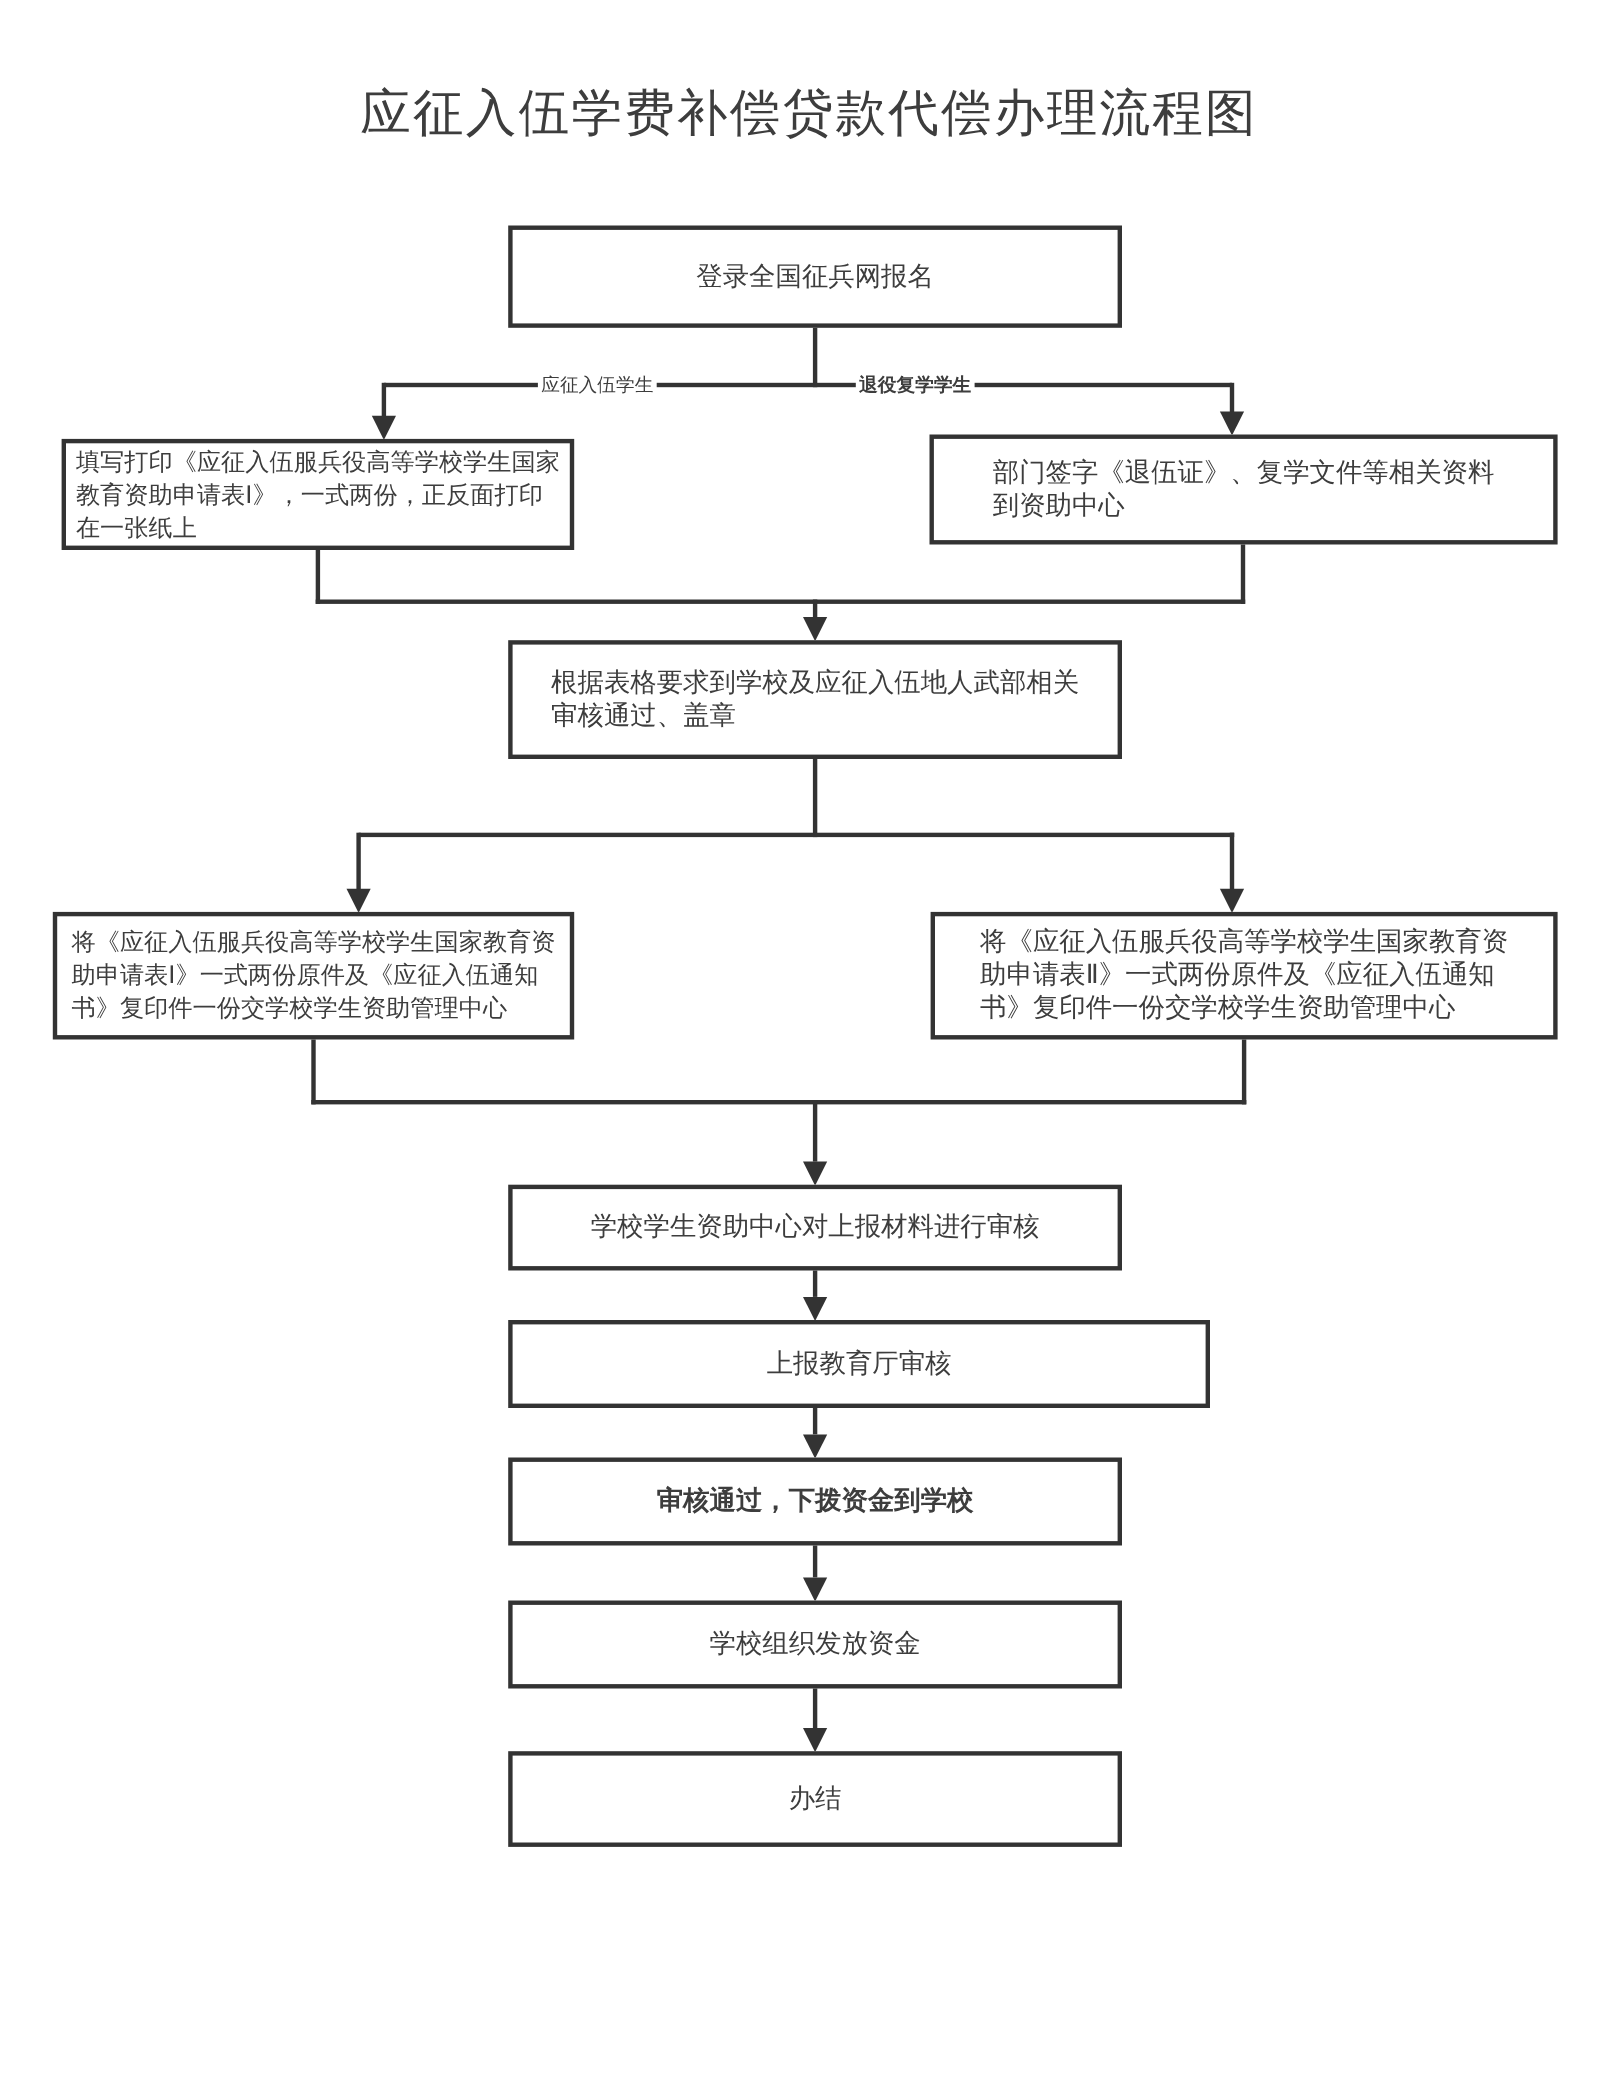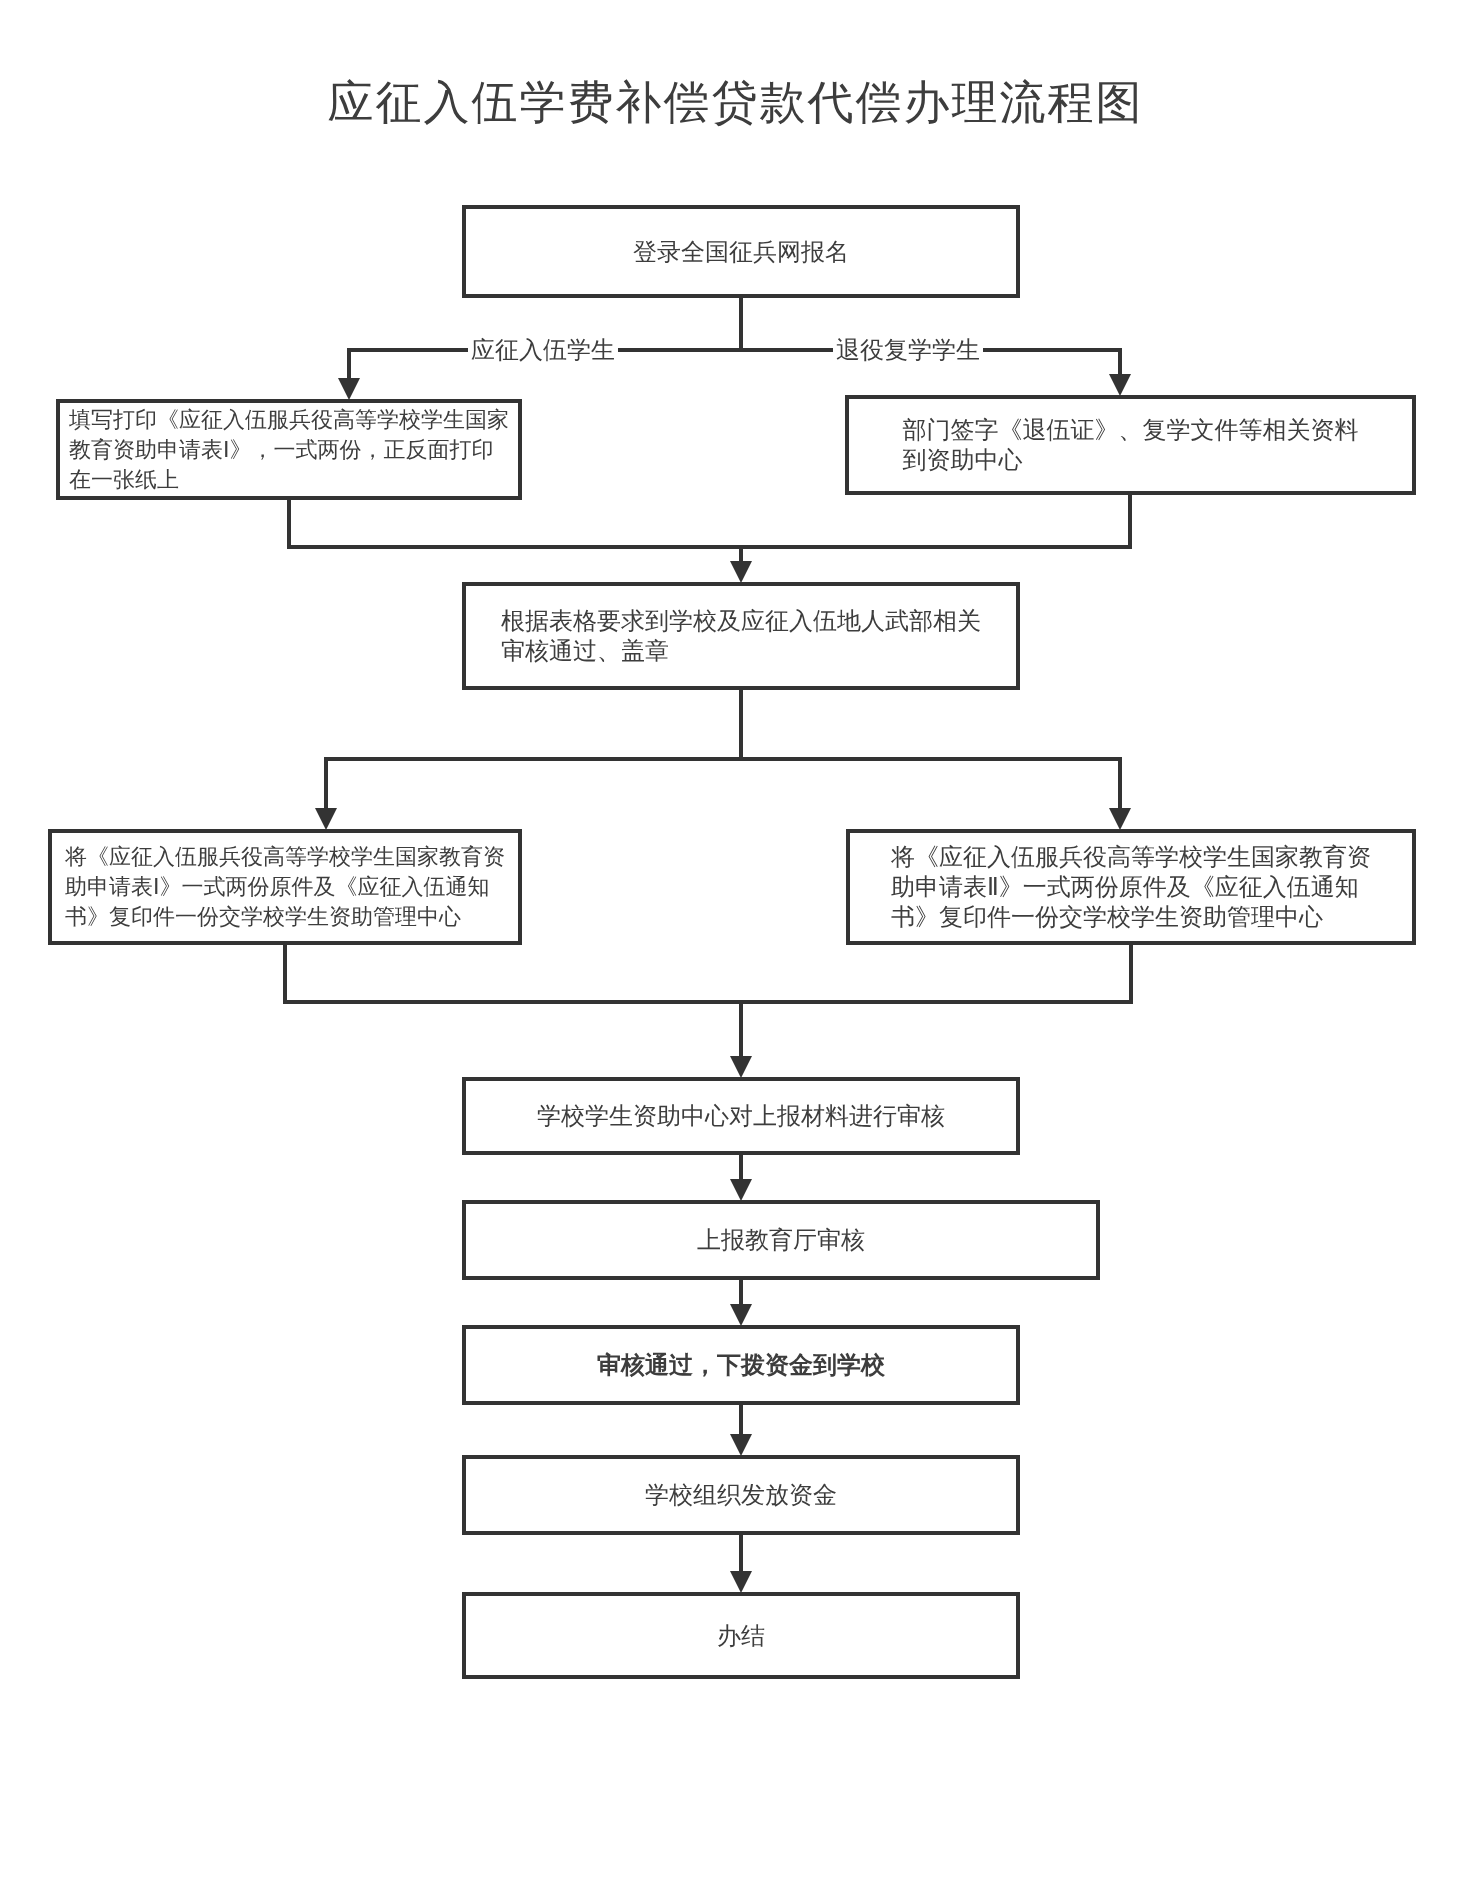--- a/index.html
+++ b/index.html
@@ -44,41 +44,41 @@
     position:absolute;width:0;height:0;
     border-left:11px solid transparent;
     border-right:11px solid transparent;
     border-top:22px solid var(--line-color);
   }
   .branch-label{
     position:absolute;
     transform:translate(-50%,-50%);
     background:var(--bg-color);
     padding:0 3px;
-    font-size:24px;
+    font-size:17px;
     color:var(--text-color);
     white-space:nowrap;
   }
 </style>
 </head>
 <body>
 
 <div class="canvas">
 
   <h1 class="title">应征入伍学费补偿贷款代偿办理流程图</h1>
 
   <div class="node" style="left:462px;top:205px;width:558px;height:93px;">
     <span class="node-text">登录全国征兵网报名</span>
   </div>
 
   <div class="vline" style="left:739px;top:298px;height:54px;"></div>
   <div class="hline" style="left:349px;top:348px;width:771px;"></div>
 
   <span class="branch-label" style="left:543px;top:350px;">应征入伍学生</span>
-  <span class="branch-label" style="left:908px;top:350px;">退役复学学生</span>
+  <span class="branch-label" style="left:832px;top:350px;font-weight:bold;">退役复学学生</span>
 
   <div class="vline" style="left:347px;top:348px;height:31px;"></div>
   <div class="arrow" style="left:338px;top:378px;"></div>
 
   <div class="vline" style="left:1118px;top:348px;height:27px;"></div>
   <div class="arrow" style="left:1109px;top:374px;"></div>
 
   <div class="node" style="left:56px;top:399px;width:466px;height:101px;">
     <span class="node-text small">填写打印《应征入伍服兵役高等学校学生国家
 教育资助申请表Ⅰ》，一式两份，正反面打印

